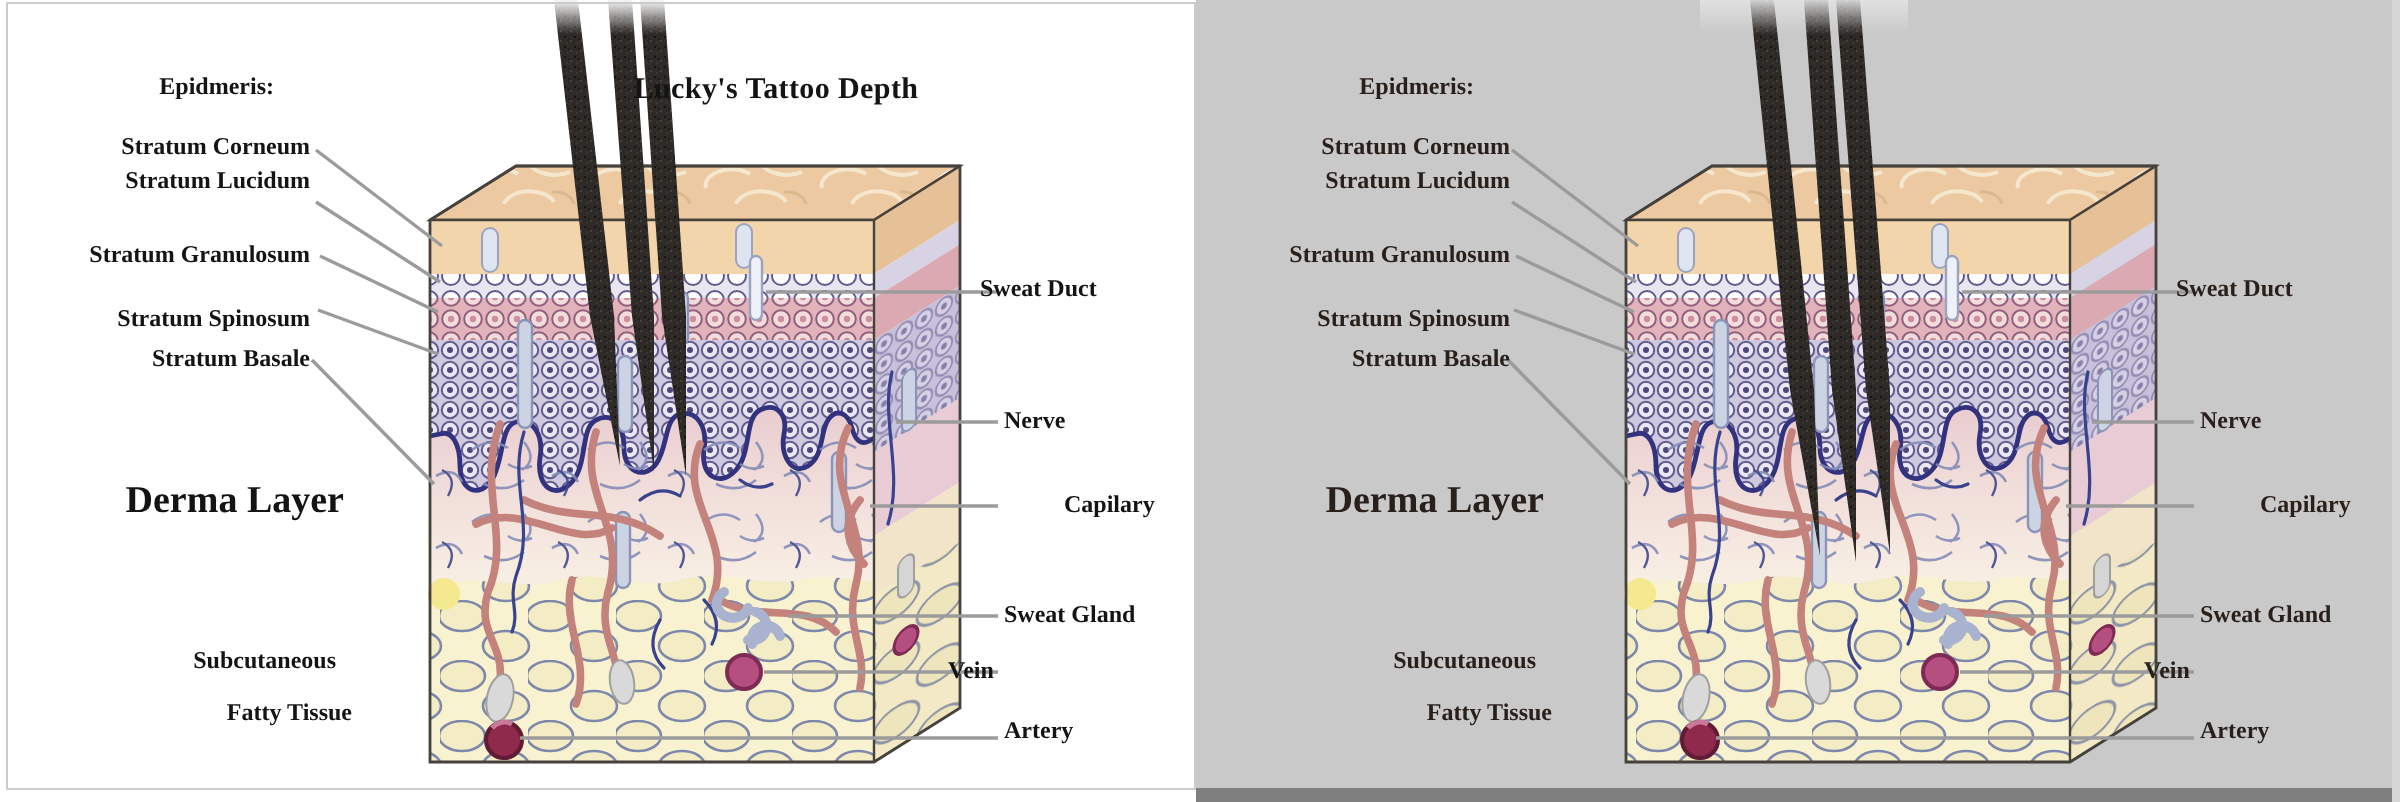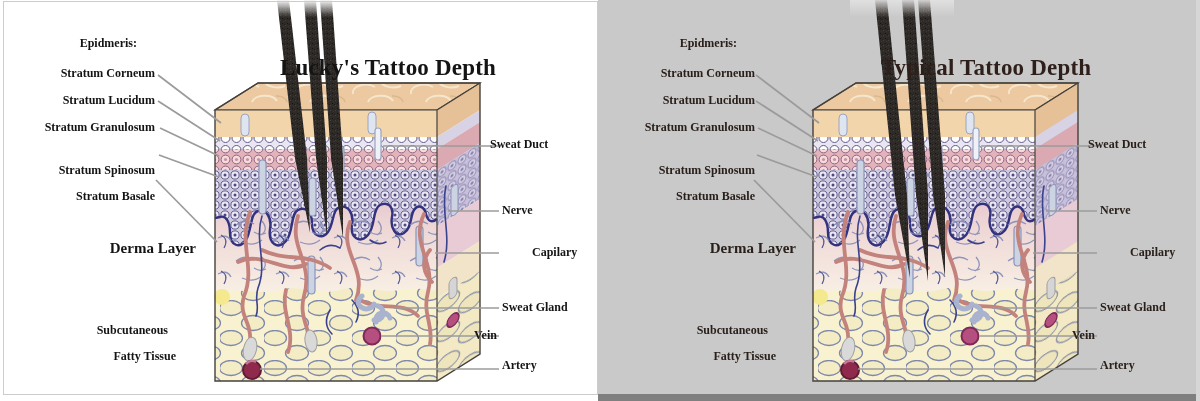--- a/index.html
+++ b/index.html
@@ -5,28 +5,28 @@
   html,body{margin:0;padding:0;background:#fff;}
   .stage{position:relative;width:1200px;height:401px;overflow:hidden;
          font-family:"Liberation Serif","DejaVu Serif",serif;font-weight:bold;}
   .panel{position:absolute;top:0;width:600px;height:401px;}
   .panel.p0{left:0;background:#ffffff;color:#141414;}
   .panel.p1{left:598px;width:602px;background:#c9c9c9;color:#2a201b;}
   .frame{position:absolute;left:3px;top:1px;right:2px;bottom:6px;border:1px solid #cccccc;pointer-events:none;}
   .bottom-strip{position:absolute;left:0;right:4px;bottom:0;height:7px;background:#7f7f7f;}
   .edge-strip{position:absolute;right:0;top:0;bottom:0;width:4px;background:#d6d6d6;}
   svg.art{position:absolute;left:0;top:0;width:600px;height:401px;}
-  .title{position:absolute;top:36px;left:388px;transform:translateX(-50%);
-         font-size:23px;white-space:nowrap;letter-spacing:.2px;}
+  .title{position:absolute;top:25px;left:388px;transform:translateX(-50%);
+         font-size:15px;white-space:nowrap;letter-spacing:.2px;}
   .p1 .title{color:#2e1f1a;}
   .lbl{position:absolute;white-space:nowrap;font-size:12px;line-height:1;}
   .t-epid{top:37px;right:463px;font-size:12px;}
-  .t-l0{top:67px;right:445px}.t-l1{top:94px;right:445px}.t-l2{top:121px;right:445px}
-  .t-l3{top:164px;right:445px}.t-l4{top:190px;right:445px}
-  .t-derma{top:241px;right:404px;font-size:15px;}
+  .t-l0{top:67px;right:445px}.t-l1{top:84px;right:445px}.t-l2{top:121px;right:445px}
+  .t-l3{top:153px;right:445px}.t-l4{top:173px;right:445px}
+  .t-derma{top:241px;right:428px;font-size:19px;}
   .t-sub{top:324px;right:432px}.t-fat{top:350px;right:424px}
   .t-r0{top:138px;left:490px}.t-r1{top:204px;left:502px}.t-r2{top:246px;left:532px}
   .t-r3{top:301px;left:502px}.t-r4{top:329px;left:474px}.t-r5{top:359px;left:502px}
 </style>
 </head>
 <body>
 
 <svg width="0" height="0" style="position:absolute" aria-hidden="true">
 <defs>
   <pattern id="patTop" width="58" height="36" patternUnits="userSpaceOnUse">
@@ -210,21 +210,20 @@
   <section class="panel p1">
     <svg class="art" viewBox="0 0 600 401">
       <use href="#skin-block" xlink:href="#skin-block"></use>
       <g fill="url(#patNeedle)">
         <polygon points="277,0 289,0 309,195 312,278 297,195"></polygon>
         <polygon points="304,0 316,0 330,195 330,281 318,195"></polygon>
         <polygon points="320,0 332,0 347,195 347,277 335,195"></polygon>
       </g>
       <rect x="252" y="0" width="104" height="17" fill="url(#fadeR)"></rect>
     </svg>
-    <h2 class="title">Typical Tattoo Depth</h2>
     <span class="lbl t-epid">Epidmeris:</span>
     <span class="lbl t-l0">Stratum Corneum</span>
     <span class="lbl t-l1">Stratum Lucidum</span>
     <span class="lbl t-l2">Stratum Granulosum</span>
     <span class="lbl t-l3">Stratum Spinosum</span>
     <span class="lbl t-l4">Stratum Basale</span>
     <span class="lbl t-derma">Derma Layer</span>
     <span class="lbl t-sub">Subcutaneous</span>
     <span class="lbl t-fat">Fatty Tissue</span>
     <span class="lbl t-r0">Sweat Duct</span>

